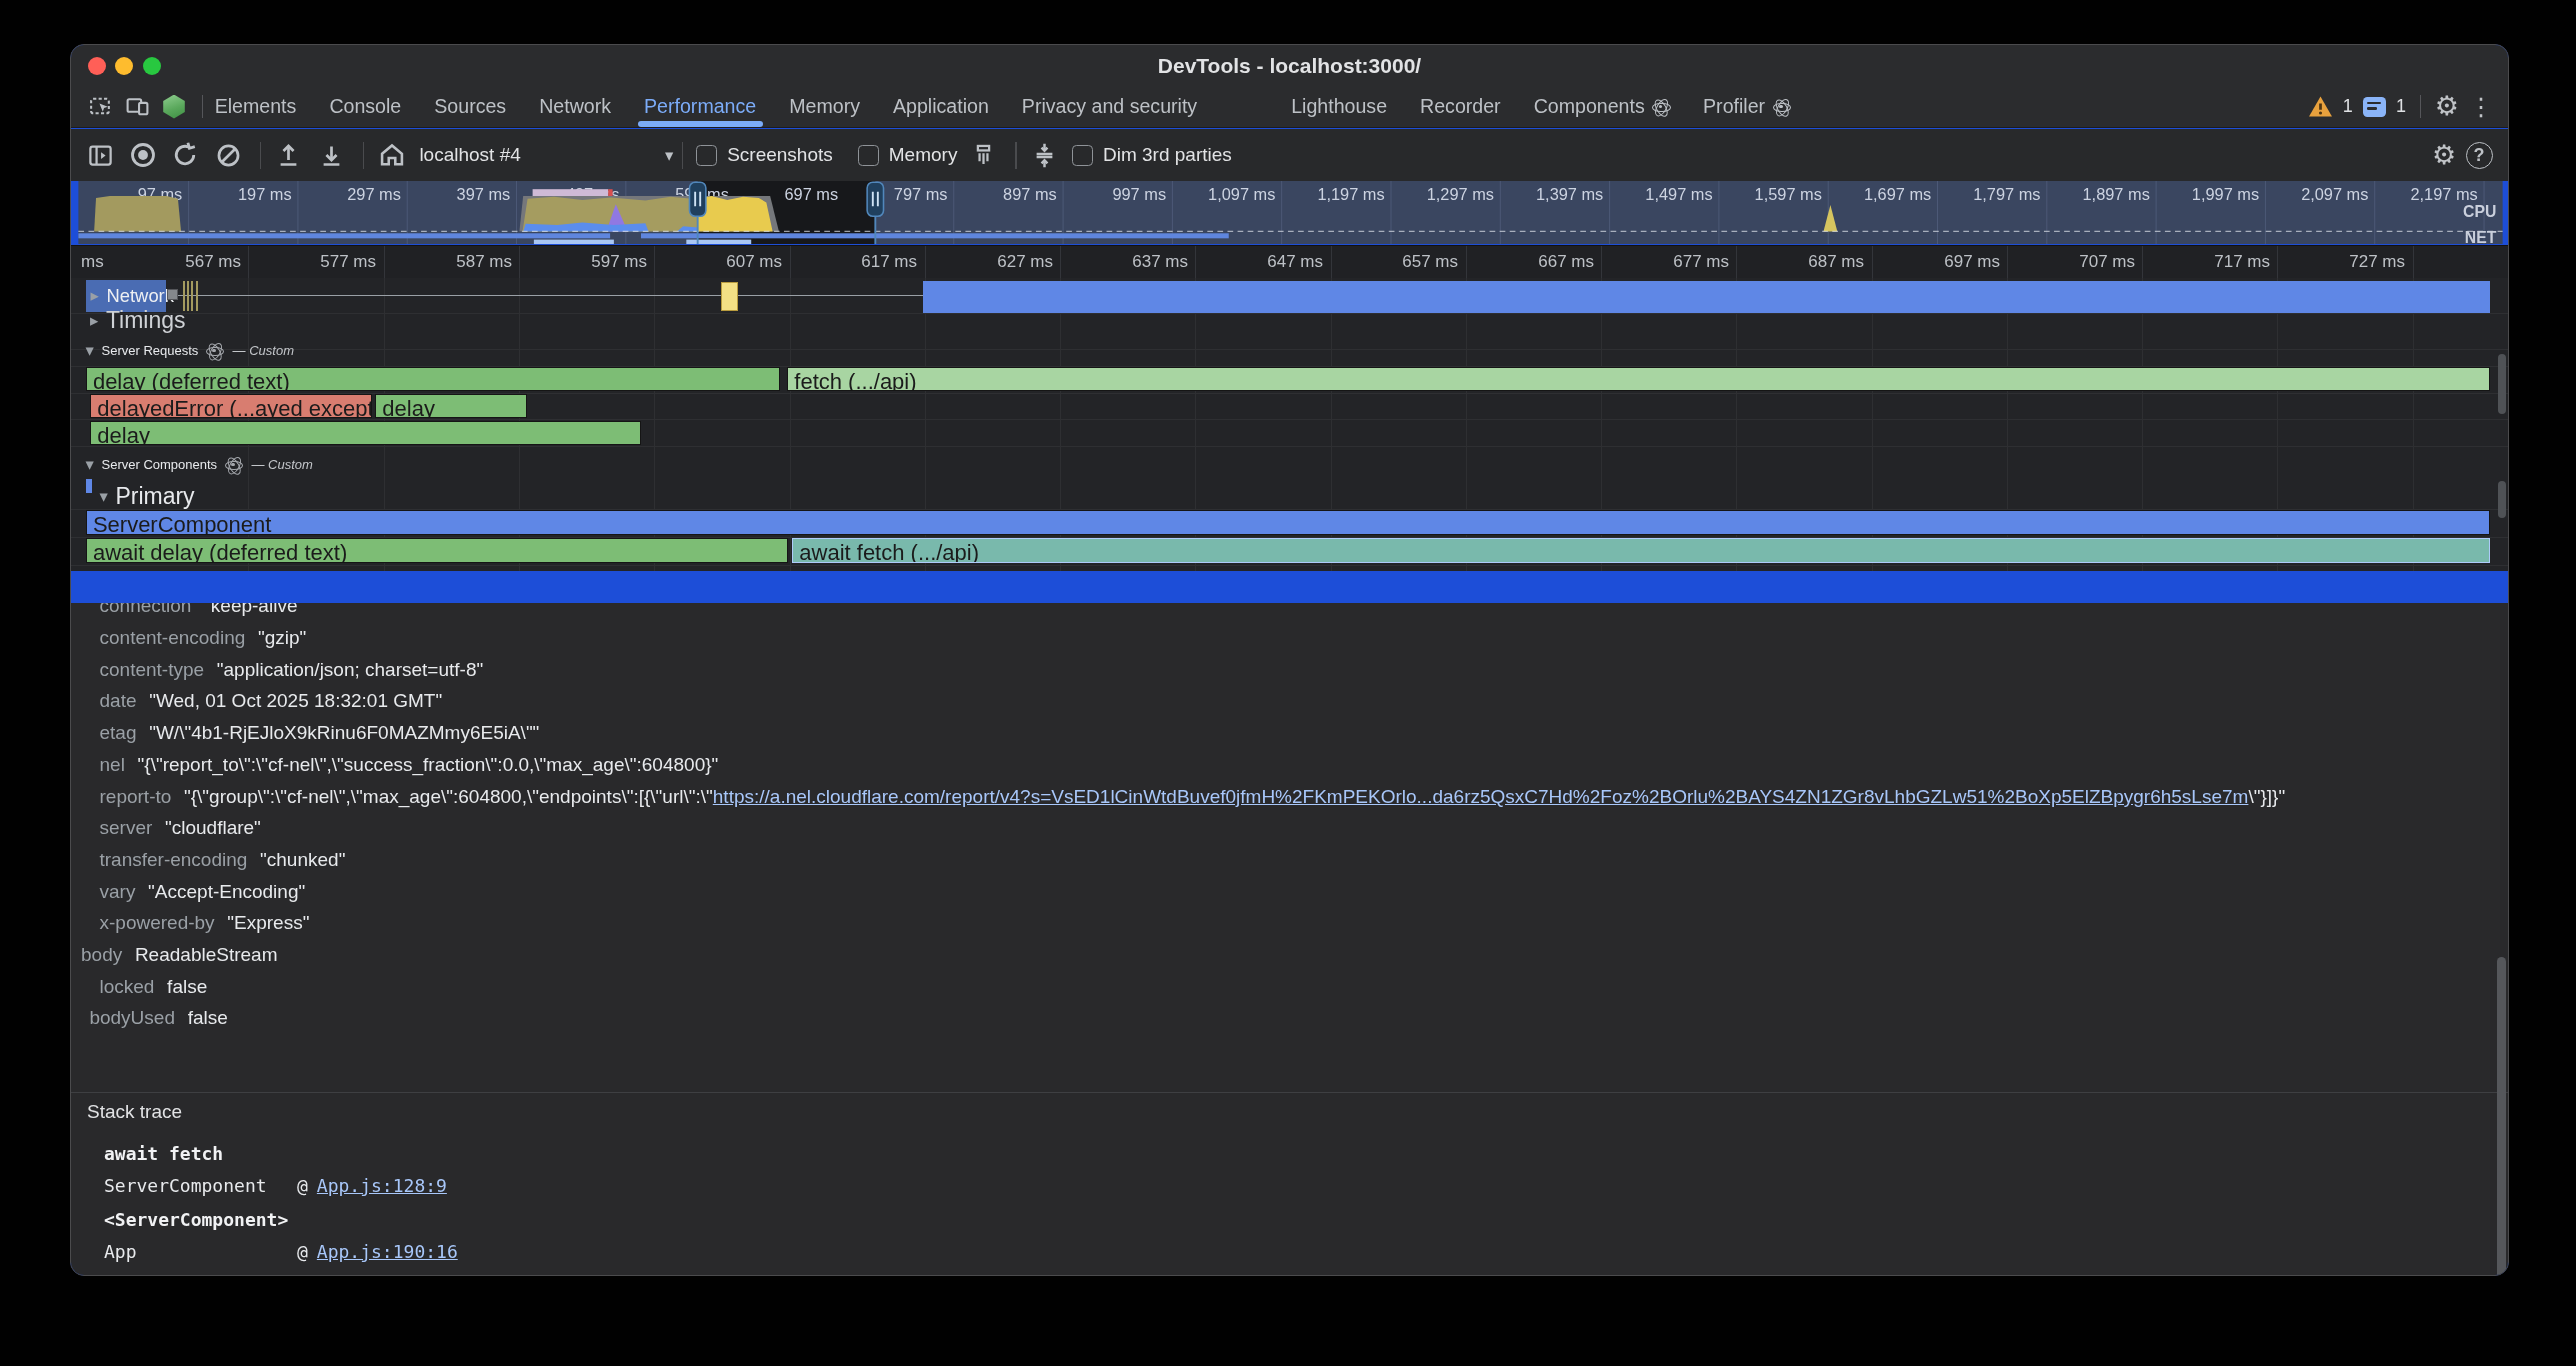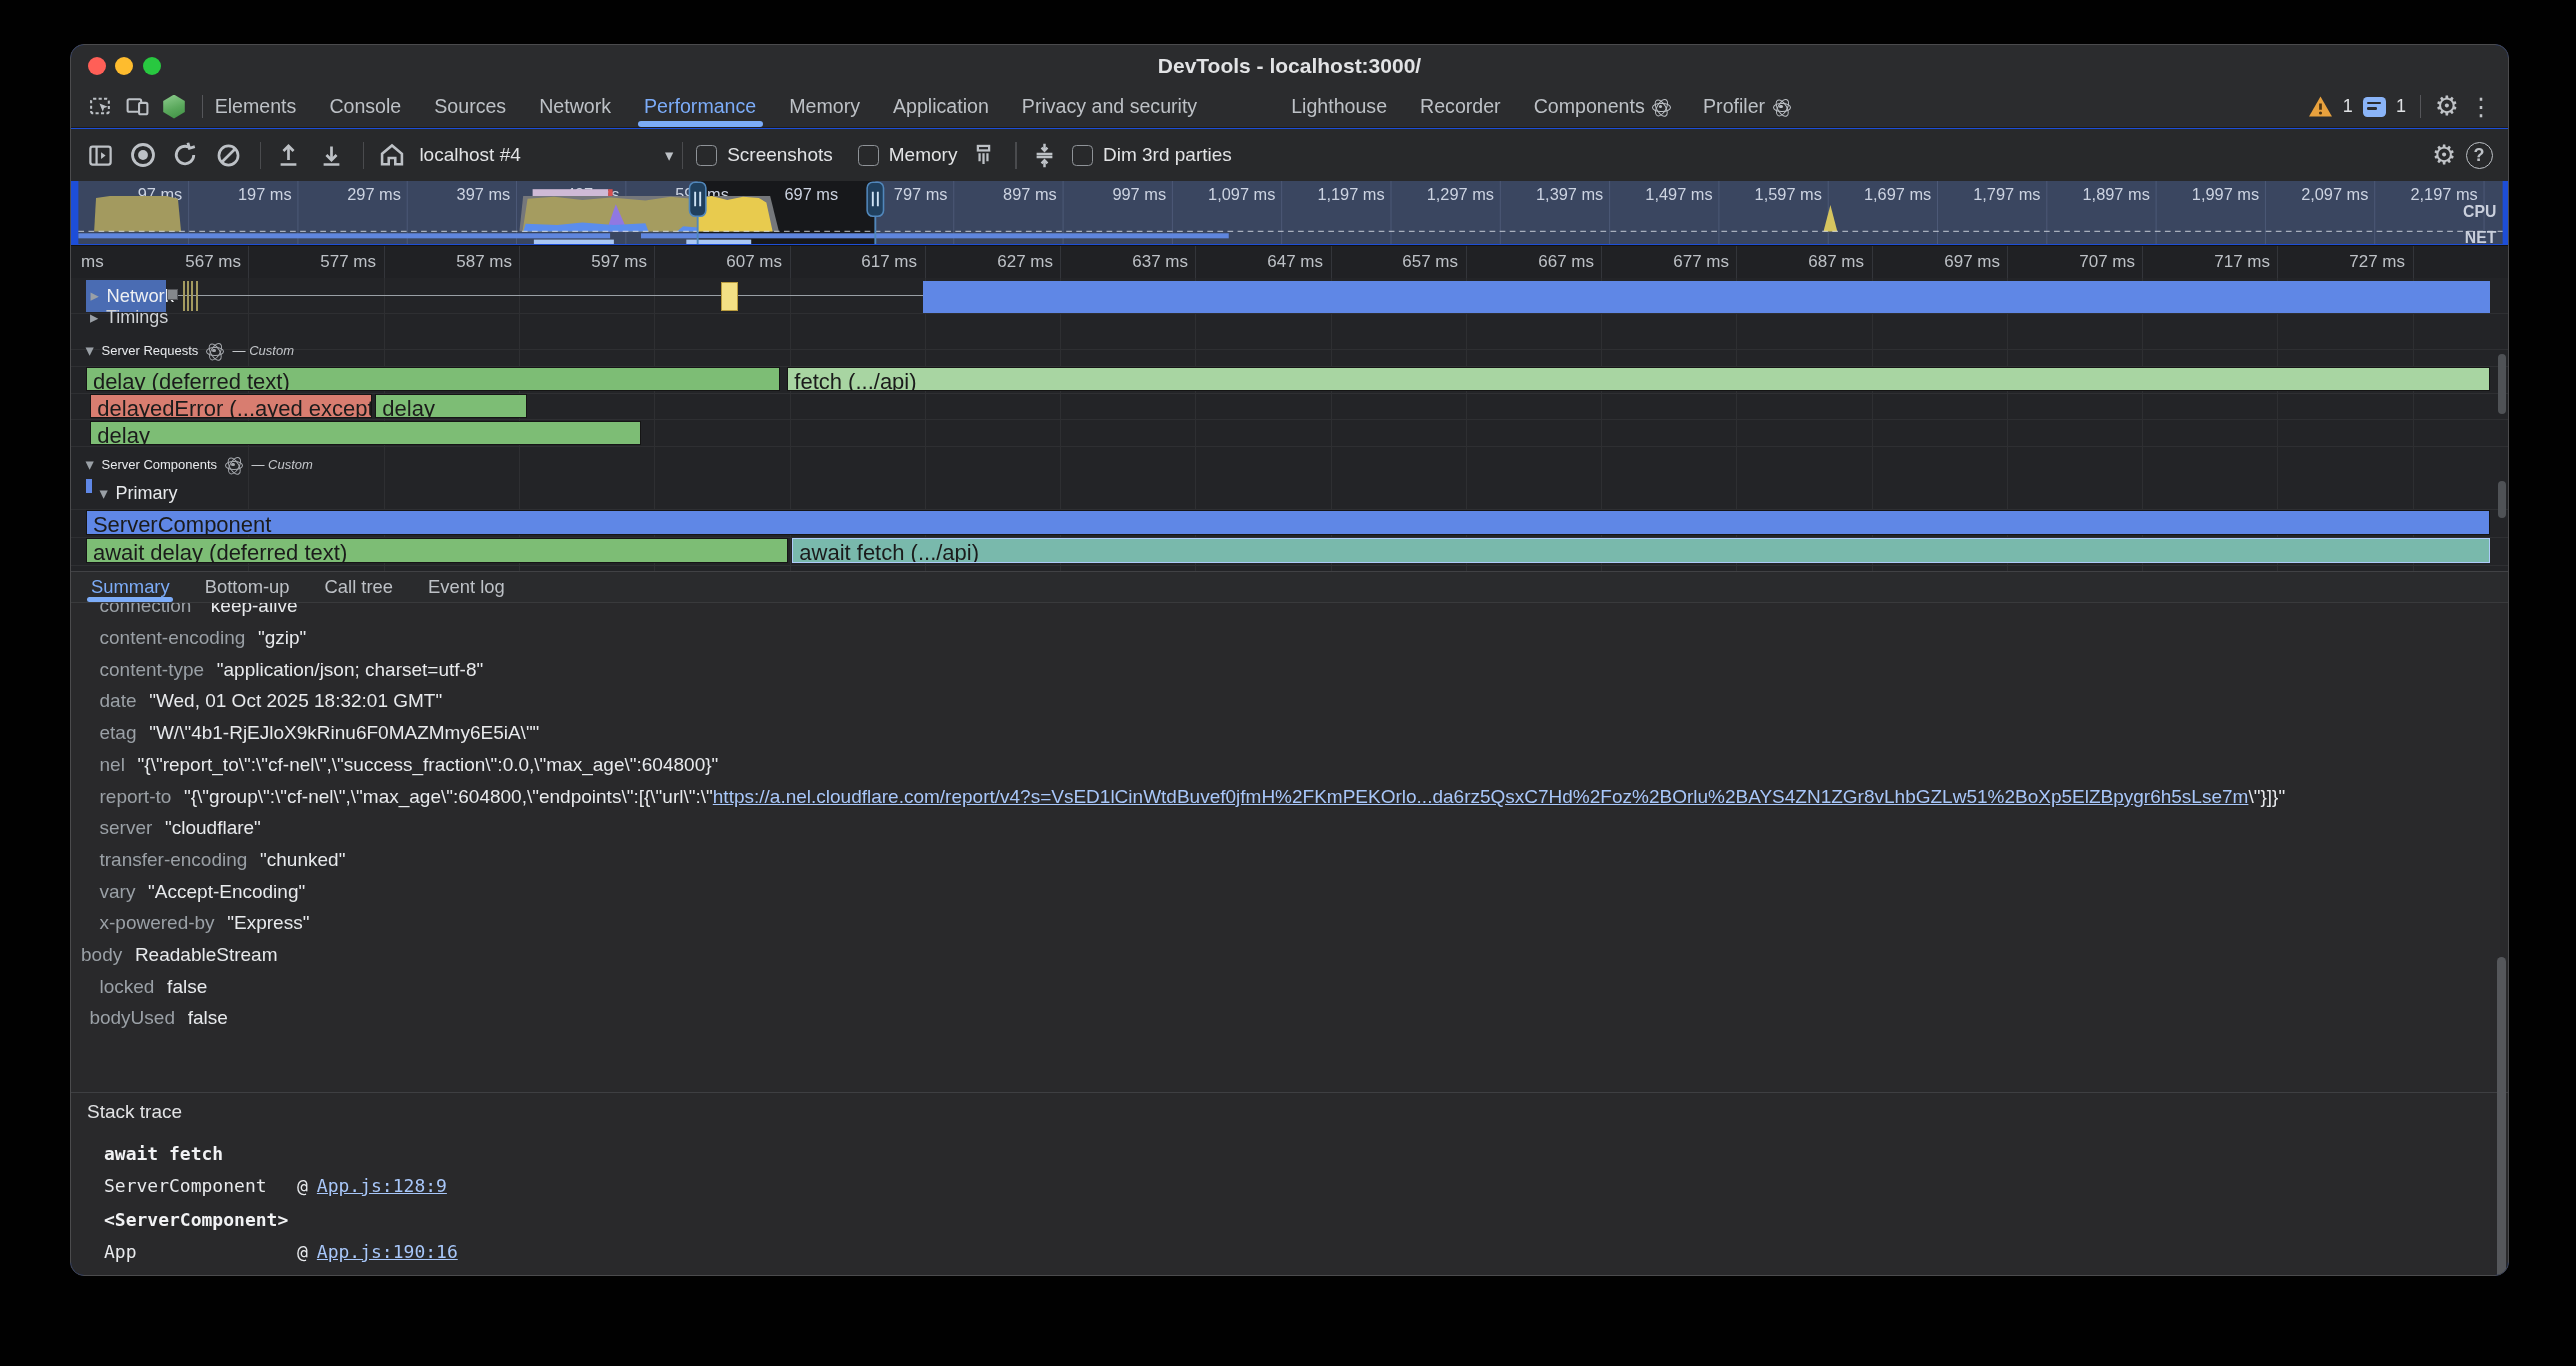--- a/index.html
+++ b/index.html
@@ -57,21 +57,21 @@
   #flame{position:absolute;left:0;top:233px;width:2439px;height:293px;background:#232427;overflow:hidden;}
   .fgrid{position:absolute;top:0;bottom:0;width:0.6px;background:rgba(255,255,255,0.05);}
   .hsep{position:absolute;left:0;right:0;height:0.6px;background:#2e2f32;}
   .bar{position:absolute;box-sizing:border-box;font-size:22px;color:#1b1b1b;white-space:nowrap;overflow:hidden;
     padding:1.3px 0 0 6.3px;border:1.3px solid #151515;}
   .whisker{position:absolute;left:19px;width:2400px;top:16.5px;height:1.9px;background:#9aa0a6;}
   .net-chip{position:absolute;left:14.6px;top:1.9px;width:80px;height:32px;background:#4a6cb3;display:flex;align-items:center;
     padding-left:5px;box-sizing:border-box;font-size:18.4px;color:#eef0f3;white-space:nowrap;}
   .drag-sq{position:absolute;left:96px;top:10.8px;width:11.4px;height:11.4px;background:#85888c;border:1.3px solid #55565a;box-sizing:border-box;}
   .olive-tick{position:absolute;top:2.5px;width:1.9px;height:30px;background:#a39a5f;}
-  .trk-label{position:absolute;font-size:18px;color:#cfd2d6;white-space:nowrap;display:flex;align-items:center;}
+  .trk-label{position:absolute;font-size:23px;color:#cfd2d6;white-space:nowrap;display:flex;align-items:center;}
   .tri-d::before{content:"▾";color:#9aa0a6;margin-right:7.6px;font-size:16.5px;}
   .tri-r::before{content:"▸";color:#9aa0a6;margin-right:7.6px;font-size:16.5px;}
   .hdr{position:absolute;font-size:13px;color:#e8eaed;display:flex;align-items:center;white-space:nowrap;}
   .hdr .suffix{font-style:italic;color:#c3c6ca;margin-left:9px;}
   .hdr .atom i{border-color:#a5a8ad}.hdr .atom b{background:#a5a8ad}
   .accent{position:absolute;left:14.6px;width:6.3px;height:14px;background:#5f87e6;}
   .sthumb{position:absolute;width:8.2px;border-radius:4.4px;background:#4f5256;}
   
   #dtabs{position:absolute;left:0;top:526px;width:100%;height:32px;background:#2a2b2d;border-top:0.6px solid #414245;
     border-bottom:0.6px solid #393a3c;display:flex;align-items:center;padding-left:20px;box-sizing:border-box;}
@@ -491,34 +491,20 @@
     </div>
     <div class="accent" style="top:201px"></div>
     <div class="trk-label" style="left:28.5px;top:205px;color:#e8eaed">
       <span class="tri-d" style="display:flex"></span>
       <span>Primary</span>
     </div>
     <div class="sthumb" style="right:3.8px;top:76px;height:60px"></div>
     <div class="sthumb" style="right:3.8px;top:203px;height:37px"></div>
   </div>
 
-  <div id="dtabs">
-      <div class="dtab active">
-        <span>Summary</span>
-      </div>
-      <div class="dtab">
-        <span>Bottom-up</span>
-      </div>
-      <div class="dtab">
-        <span>Call tree</span>
-      </div>
-      <div class="dtab">
-        <span>Event log</span>
-      </div>
-    </div>
 
   <div id="details">
     <div id="kv-list">
         <div class="kv-row" style="top: -7.6px; left: 28.5px;"><span class="kv-key">connection</span><span class="kv-val">"keep-alive"</span></div>
         <div class="kv-row" style="top: 24px; left: 28.5px;"><span class="kv-key">content-encoding</span><span class="kv-val">"gzip"</span></div>
         <div class="kv-row" style="top: 56px; left: 28.5px;"><span class="kv-key">content-type</span><span class="kv-val">"application/json; charset=utf-8"</span></div>
         <div class="kv-row" style="top: 87px; left: 28.5px;"><span class="kv-key">date</span><span class="kv-val">"Wed, 01 Oct 2025 18:32:01 GMT"</span></div>
         <div class="kv-row" style="top: 119px; left: 28.5px;"><span class="kv-key">etag</span><span class="kv-val">"W/\"4b1-RjEJloX9kRinu6F0MAZMmy6E5iA\""</span></div>
         <div class="kv-row" style="top: 151px; left: 28.5px;"><span class="kv-key">nel</span><span class="kv-val">"{\"report_to\":\"cf-nel\",\"success_fraction\":0.0,\"max_age\":604800}"</span></div>
         <div class="kv-row" style="top: 183px; left: 28.5px;"><span class="kv-key">report-to</span><span class="kv-val"><span>"{\"group\":\"cf-nel\",\"max_age\":604800,\"endpoints\":[{\"url\":\"</span><span class="lnk">https://a.nel.cloudflare.com/report/v4?s=VsED1lCinWtdBuvef0jfmH%2FKmPEKOrlo...da6rz5QsxC7Hd%2Foz%2BOrlu%2BAYS4ZN1ZGr8vLhbGZLw51%2BoXp5ElZBpygr6h5sLse7m</span><span>\"}]}"</span></span></div>

